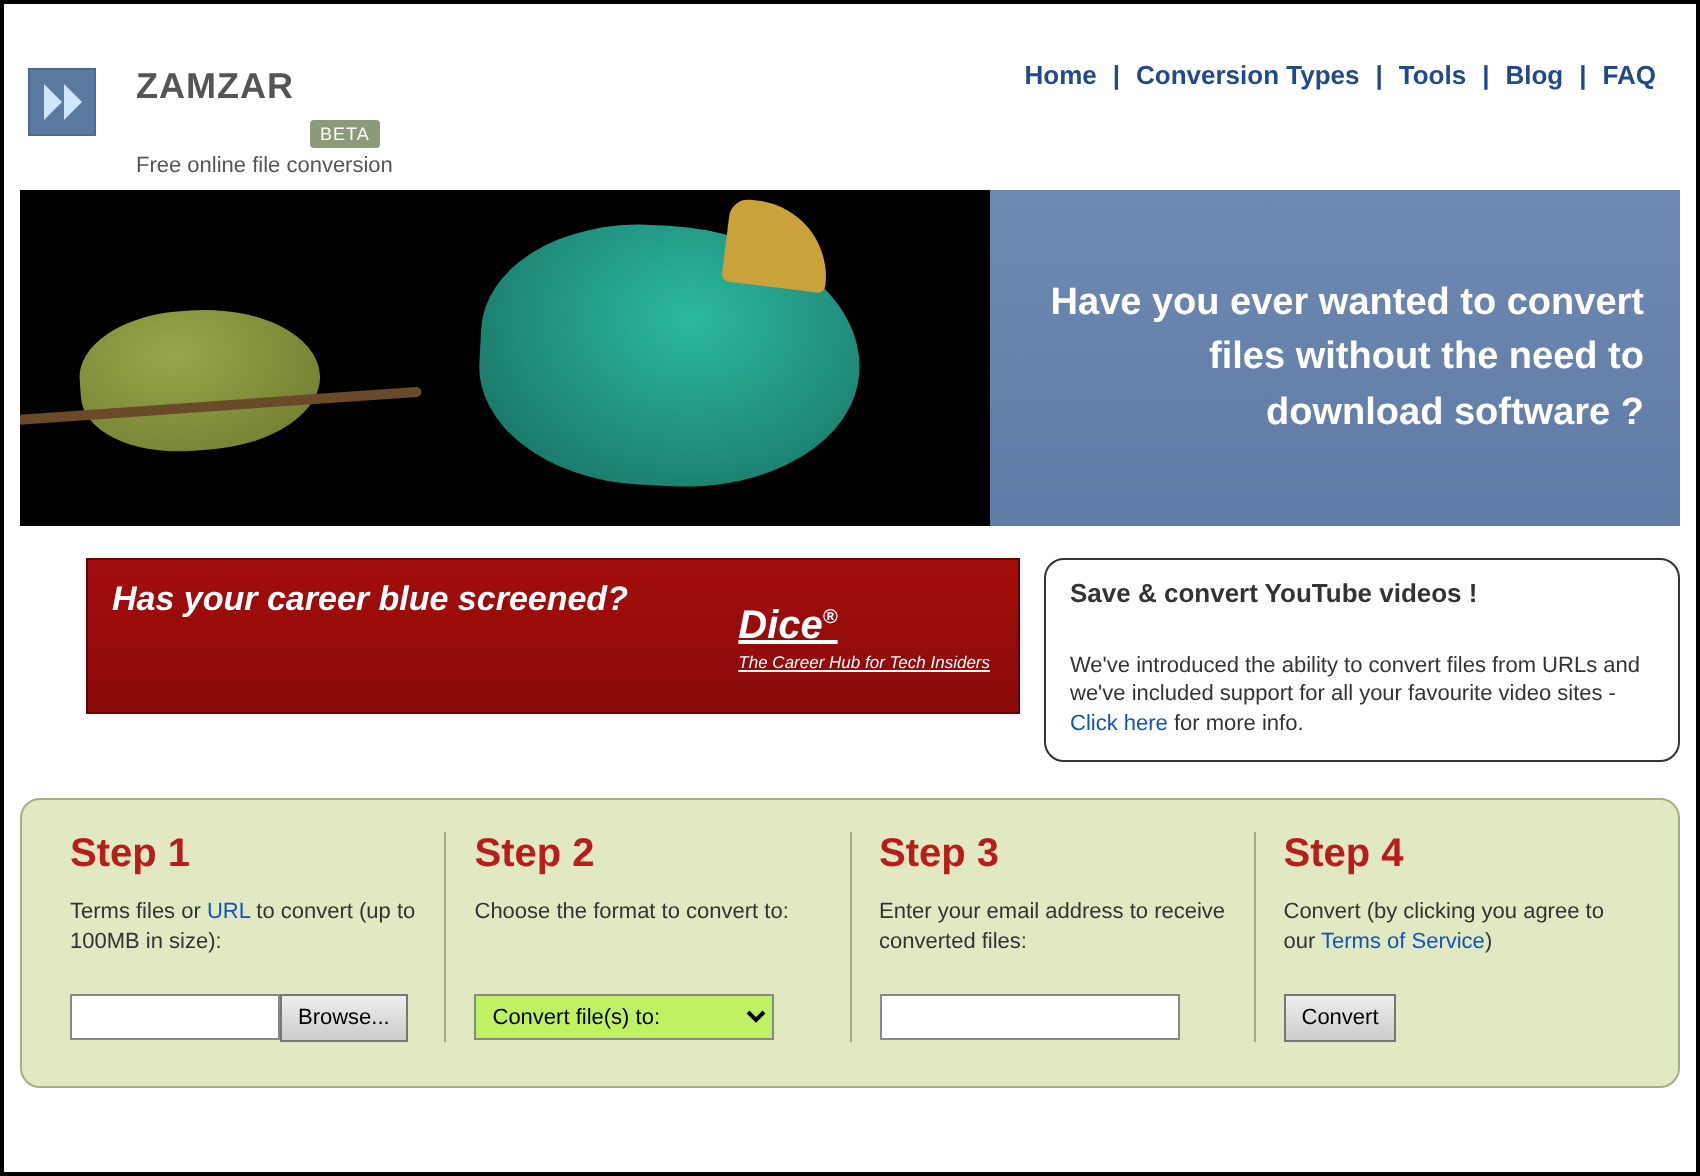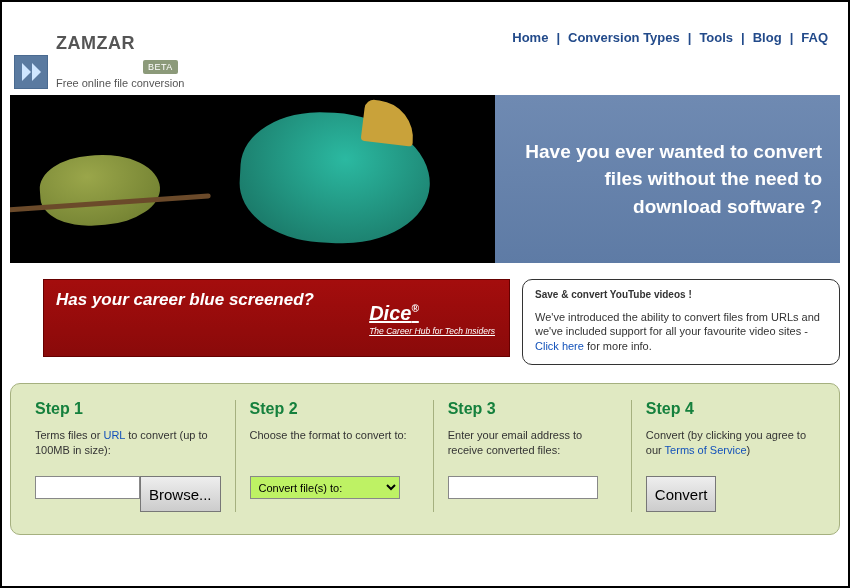--- a/index.html
+++ b/index.html
@@ -11,21 +11,21 @@
     overflow: hidden;
     border: 2px solid #000;
   }
   .page { padding: 6px 8px 8px 8px; }
   .header {
     display: flex;
     align-items: flex-start;
     justify-content: space-between;
     padding: 4px 4px 6px 4px;
   }
-  .brand { display: flex; align-items: flex-end; gap: 8px; }
+  .brand { display: flex; align-items: center; gap: 20px; }
   .logo-icon {
     width: 34px; height: 34px;
     background: #5a7aa0;
     border: 1px solid #4a6a90;
     display: flex;
     align-items: center;
     justify-content: center;
     gap: 1px;
   }
   .logo-icon .tri {
@@ -125,49 +125,49 @@
   .ad-brand .sub { font-size: 8.5px; font-style: italic; margin-top: 1px; }
   .info-box {
     width: 318px;
     border: 1px solid #333;
     border-radius: 10px;
     padding: 8px 12px 10px 12px;
     font-size: 11px;
     color: #333;
     line-height: 1.35;
   }
-  .info-box h3 { font-size: 10px; margin-bottom: 8px; }
+  .info-box h3 { font-size: 13px; margin-bottom: 20px; }
   .info-box a { color: #1352ba; text-decoration: none; }
   .steps {
     display: flex;
     margin-top: 18px;
     background: #e0e9c2;
     border: 1px solid #a5b07f;
     border-radius: 10px;
     padding: 16px 10px 22px 10px;
   }
   .step {
     flex: 1;
     padding: 0 14px;
     border-right: 1px solid #a5b07f;
     display: flex; flex-direction: column;
   }
   .step:last-child { border-right: none; }
-  .step h4 { font-size: 16px; font-weight: bold; color: #15803d; margin-bottom: 10px; }
+  .step h4 { font-size: 20px; font-weight: bold; color: #b91c1c; margin-bottom: 10px; }
   .step p { font-size: 11px; color: #333; line-height: 1.35; min-height: 34px; }
   .step p a { color: #1352ba; text-decoration: none; }
   .step .ctl { margin-top: 14px; }
   .file-row { display: flex; }
   .file-input {
     width: 105px; height: 23px; border: 1px solid #888; background: #fff;
     font-size: 11px; padding: 2px 4px;
   }
   .btn {
-    height: 36px; border: 1px solid #777; background: linear-gradient(#eee,#ccc);
-    font-size: 15px; padding: 0 8px; cursor: pointer;
+    height: 24px; border: 1px solid #777; background: linear-gradient(#eee,#ccc);
+    font-size: 11px; padding: 0 8px; cursor: pointer;
   }
   .select {
     height: 23px; width: 150px; border: 1px solid #888; background: #bef264;
     font-size: 11px; padding: 2px 4px;
   }
   .text-input {
     width: 150px; height: 23px; border: 1px solid #888; background: #fff;
     font-size: 11px; padding: 2px 4px;
   }
 </style>

